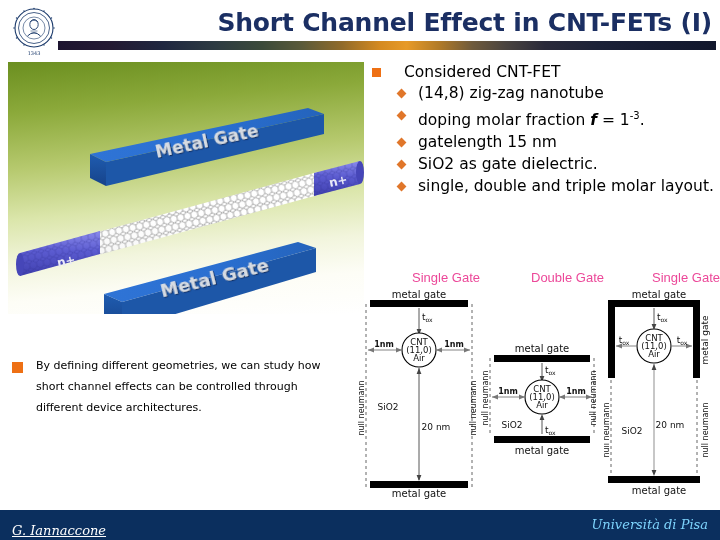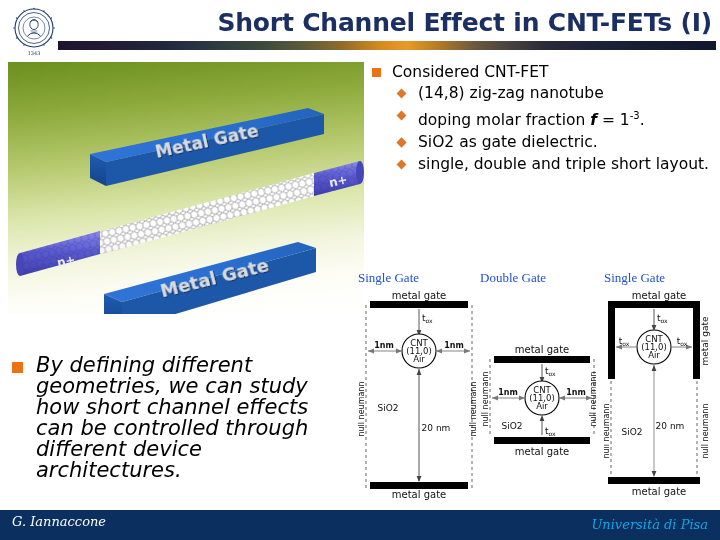--- a/index.html
+++ b/index.html
@@ -27,46 +27,46 @@
   
   #render{
     position:absolute;left:8px;top:62px;width:356px;height:252px;
     overflow:hidden;
     background:linear-gradient(175deg,#6b8f20 0%,#8ba93a 18%,#b6c96e 38%,
                 #dbe6ab 56%,#f2f5dd 72%,#fdfdf6 85%,#ffffff 100%);
   }
   #render svg{display:block;}
   
   #bullets{position:absolute;left:372px;top:62px;width:344px;}
-  .b1{position:relative;padding-left:20px;margin:0 0 1px 0;
+  .b1{position:relative;padding-left:32px;margin:0 0 1px 0;
       font-size:15.5px;color:#000;line-height:20px;}
   .b1 .sq{position:absolute;left:0;top:6px;width:9px;height:9px;background:#ee7014;}
   .b2{position:relative;padding-left:46px;margin:0 0 1px 0;
       font-size:15.5px;color:#000;line-height:21px;}
   .b2 .dm{position:absolute;left:26px;top:7px;width:7px;height:7px;
           background:#e0762a;transform:rotate(45deg);}
   .ital{font-style:italic;font-weight:bold;}
   sup{font-size:10px;vertical-align:super;}
   
   #para{position:absolute;left:12px;top:355px;width:330px;}
   #para .sq{position:absolute;left:0px;top:7px;width:11px;height:11px;background:#ee7014;}
-  #para .txt{display:block;padding-left:24px;font-size:21px;color:#000;
-             line-height:21px;font-weight:500;font-style:italic;}
+  #para .txt{display:block;padding-left:24px;font-size:11px;color:#000;
+             line-height:21px;font-weight:500;}
   
   .diagram{position:absolute;top:270px;}
-  .dg-title{text-align:left;font-size:13px;color:#1d4ed8;margin:0 0 3px 0;
-            font-family:Liberation Serif, serif;}
+  .dg-title{text-align:right;font-size:13px;color:#ec4899;margin:0 0 3px 0;
+            font-family:Liberation Sans, sans-serif;}
   
   #footer{
     position:absolute;left:0;bottom:0;width:720px;height:30px;
     background:#0b2f5e;
   }
-  #footer .fl{position:absolute;left:12px;top:4px;color:#fff;
-    font-style:italic;font-size:13px;font-family:"DejaVu Serif","Liberation Serif",serif;}
-  #footer .fr{position:absolute;right:12px;top:7px;color:#0ea5e9;
+  #footer .fl{position:absolute;left:12px;top:13px;color:#fff;
+    font-style:italic;font-size:13px;font-family:"DejaVu Serif","Liberation Serif",serif;text-decoration:underline;}
+  #footer .fr{position:absolute;right:12px;top:7px;color:#7dd3fc;
     font-style:italic;font-size:13px;font-family:"DejaVu Serif","Liberation Serif",serif;}
 </style>
 </head>
 <body>
 
 <div id="logo">
   <svg width="56" height="56" viewBox="0 0 56 56">
     <circle cx="28" cy="26" r="19" fill="none" stroke="#1b3a6b" stroke-width="1.1"></circle>
     <circle cx="28" cy="26" r="15.5" fill="none" stroke="#1b3a6b" stroke-width="0.8"></circle>
     <circle cx="28" cy="26" r="11" fill="none" stroke="#1b3a6b" stroke-width="0.6"></circle>
@@ -176,30 +176,31 @@
     <span>(14,8) zig-zag nanotube</span>
   </div>
 
   <div class="b2">
     <span class="dm"></span>
     <span><span>doping molar fraction </span><span class="ital">f</span><span> = 1</span><sup>-3</sup><span>.</span></span>
   </div>
 
   <div class="b2">
     <span class="dm"></span>
+    <span>gatelength 15 nm</span>
   </div>
 
   <div class="b2">
     <span class="dm"></span>
     <span>SiO2 as gate dielectric.</span>
   </div>
 
   <div class="b2">
     <span class="dm"></span>
-    <span>single, double and triple short layout.</span>
+    <span>single, double and triple molar layout.</span>
   </div>
 </div>
 
 <div id="para">
   <span class="sq"></span>
   <span class="txt"> By defining different geometries, we can study how short channel effects can be controlled through different device architectures.</span>
 </div>
 
 <div class="diagram" style="left:358px;width:122px;">
   <div class="dg-title">Single Gate</div>

